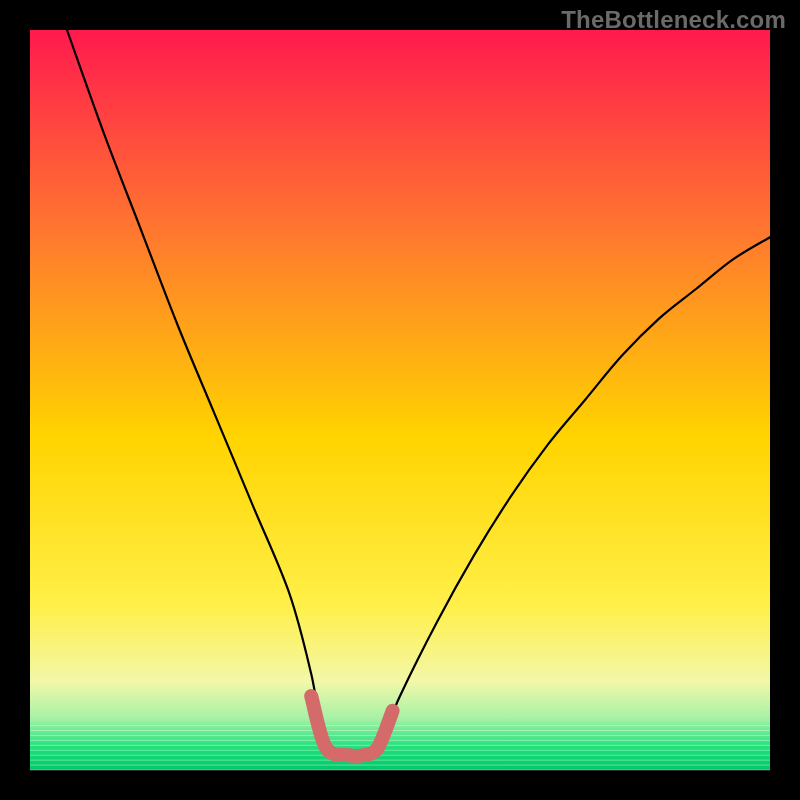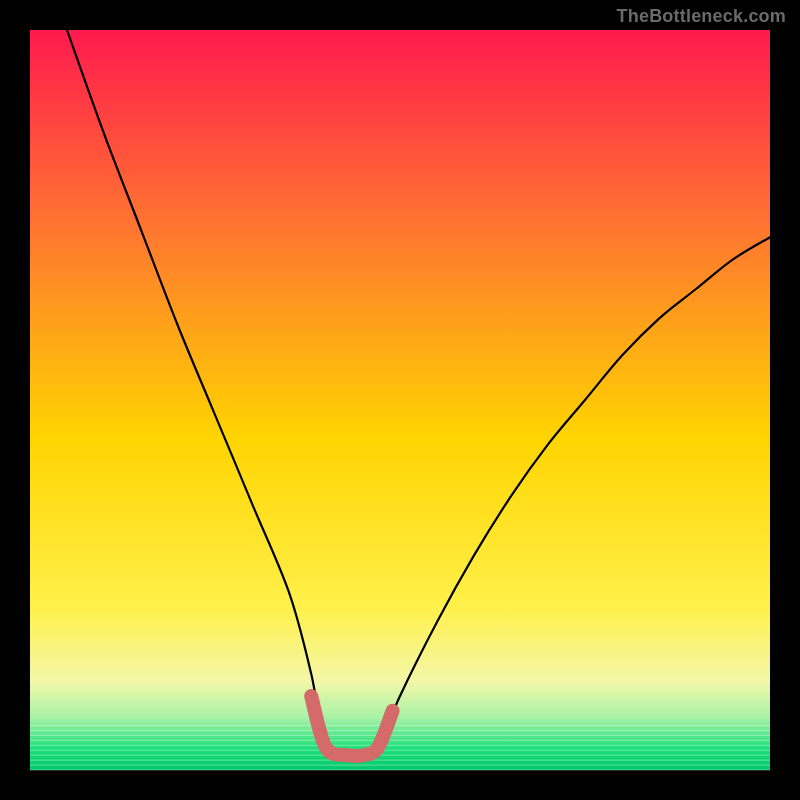--- a/index.html
+++ b/index.html
@@ -14,21 +14,21 @@
   .stage {
     position: relative;
     width: 800px;
     height: 800px;
     background: #000;
   }
   .watermark {
     position: absolute;
     top: 6px;
     right: 14px;
-    font-size: 18px;
+    font-size: 24px;
     font-weight: 600;
     color: #6a6a6a;
     letter-spacing: 0.2px;
     z-index: 5;
     margin-left: 36px;
   }
   svg {
     position: absolute;
     left: 0;
     top: 0;

